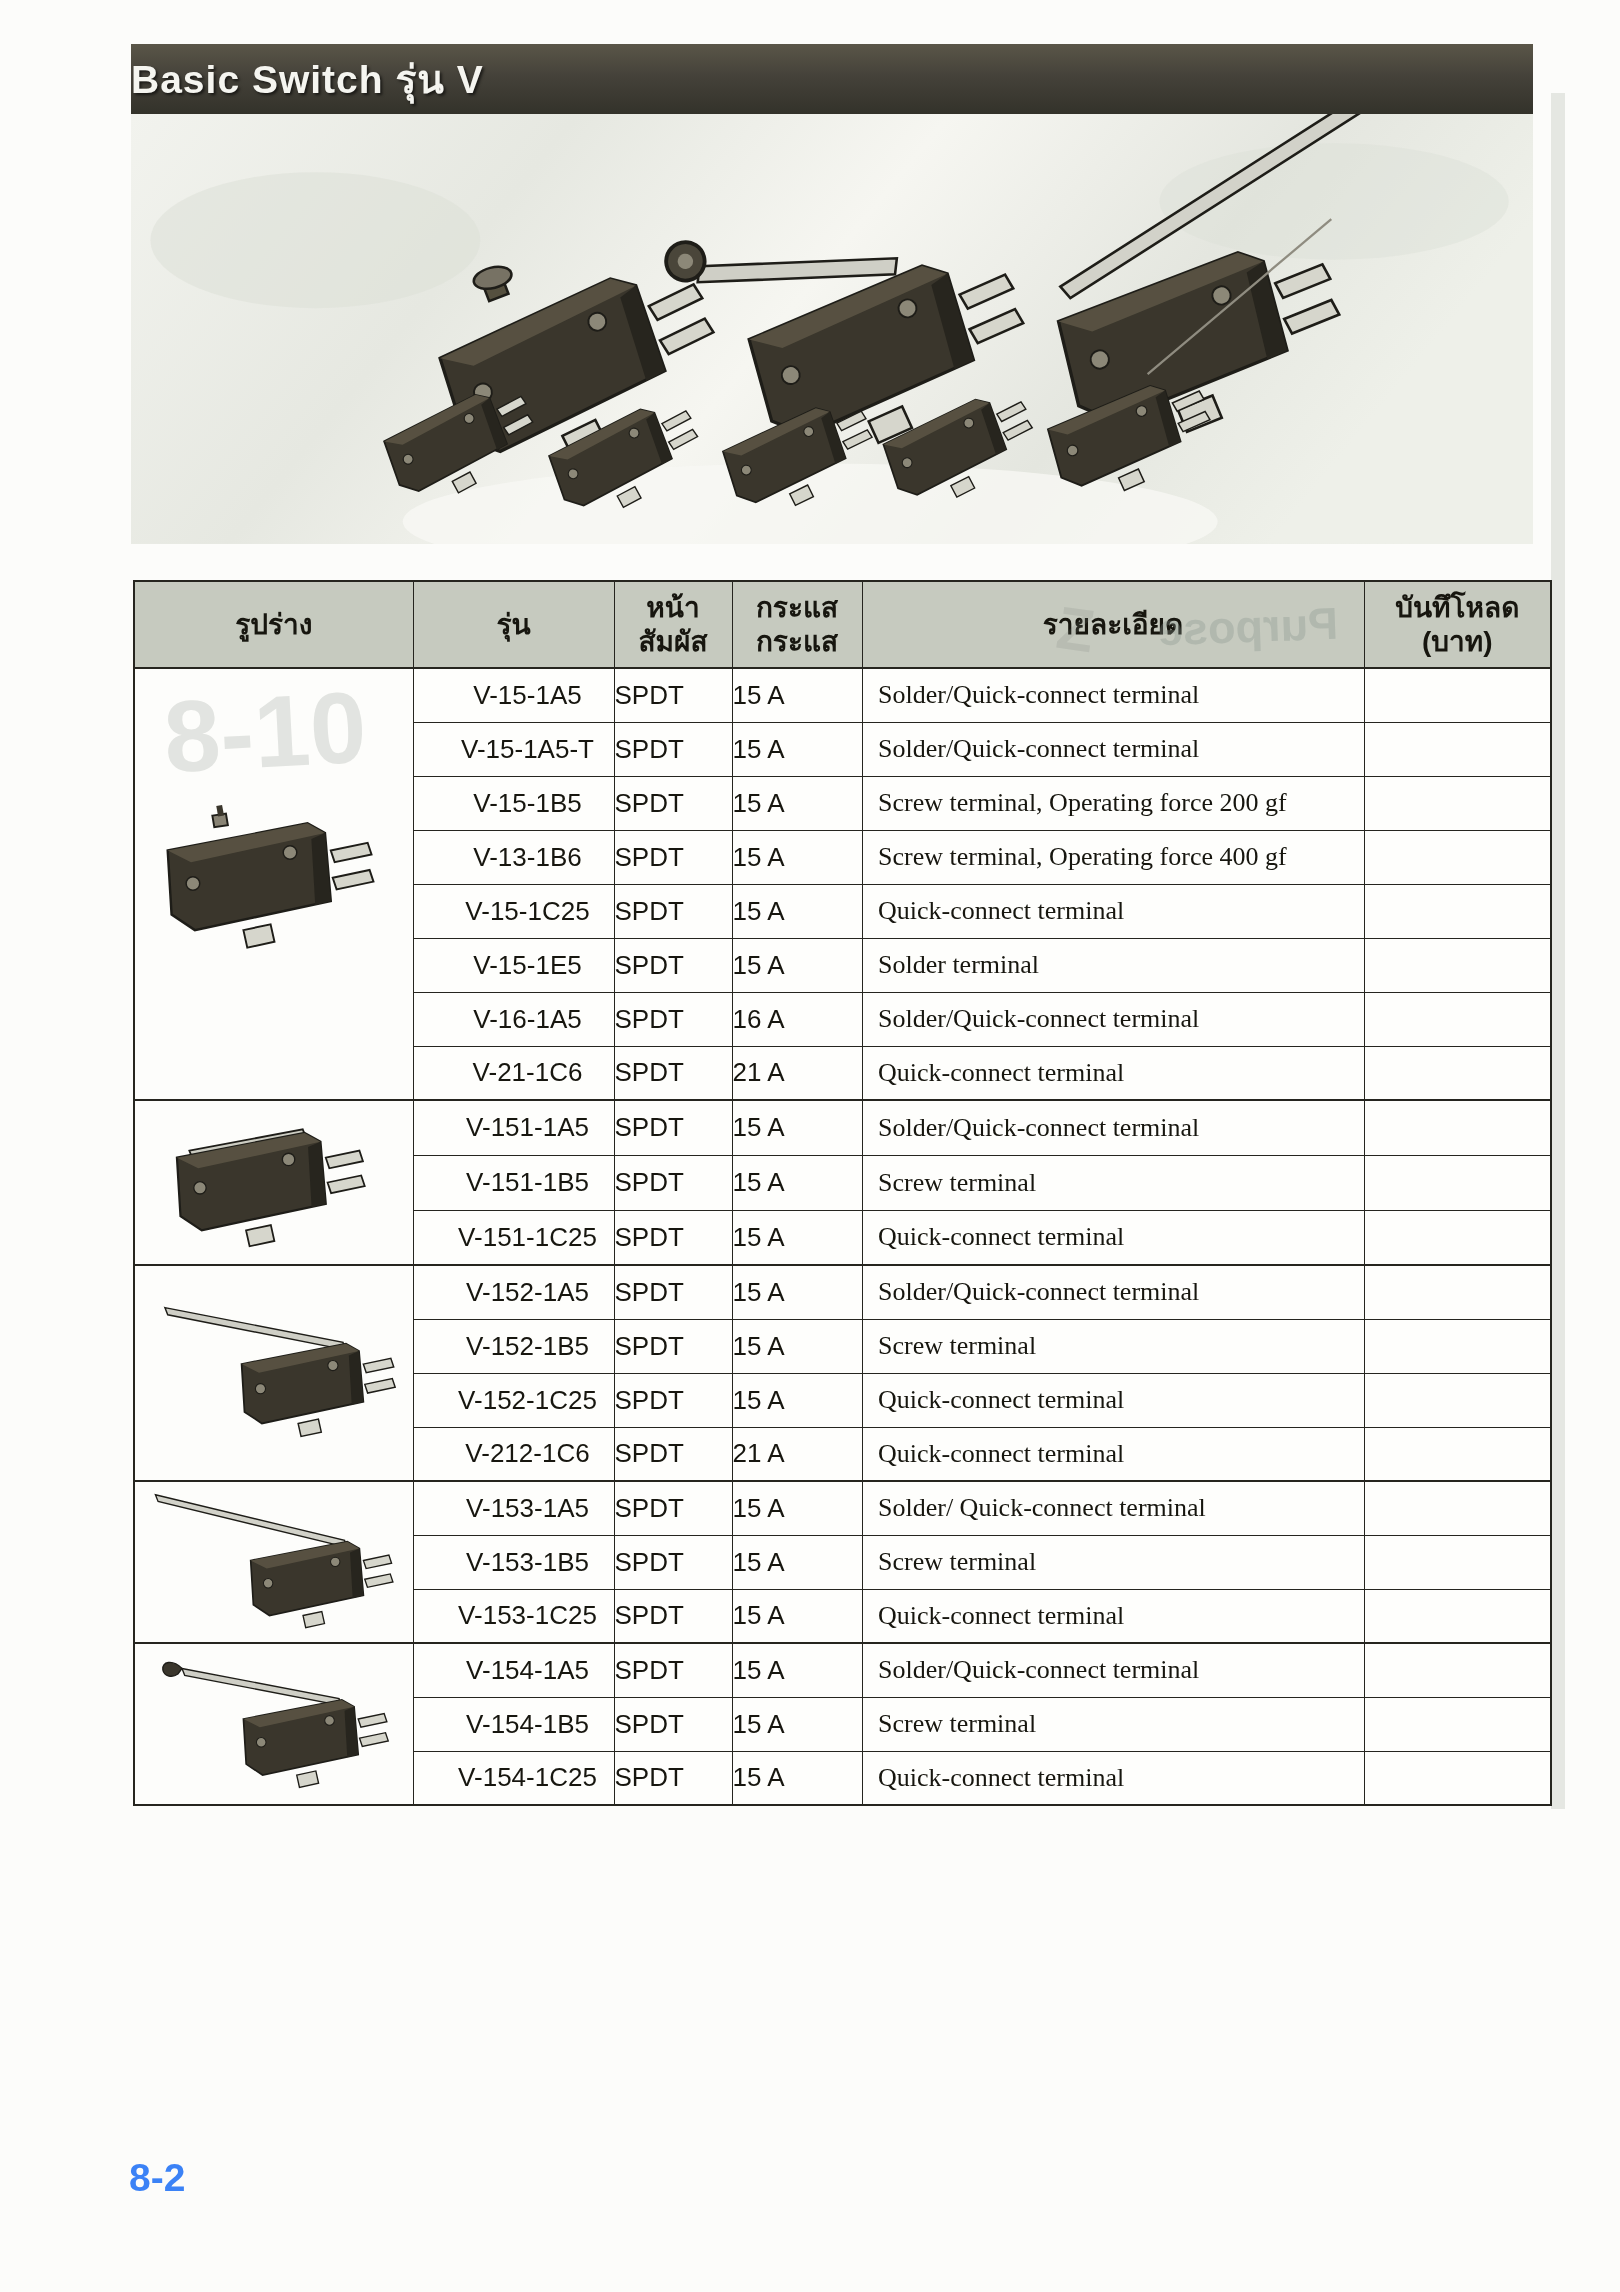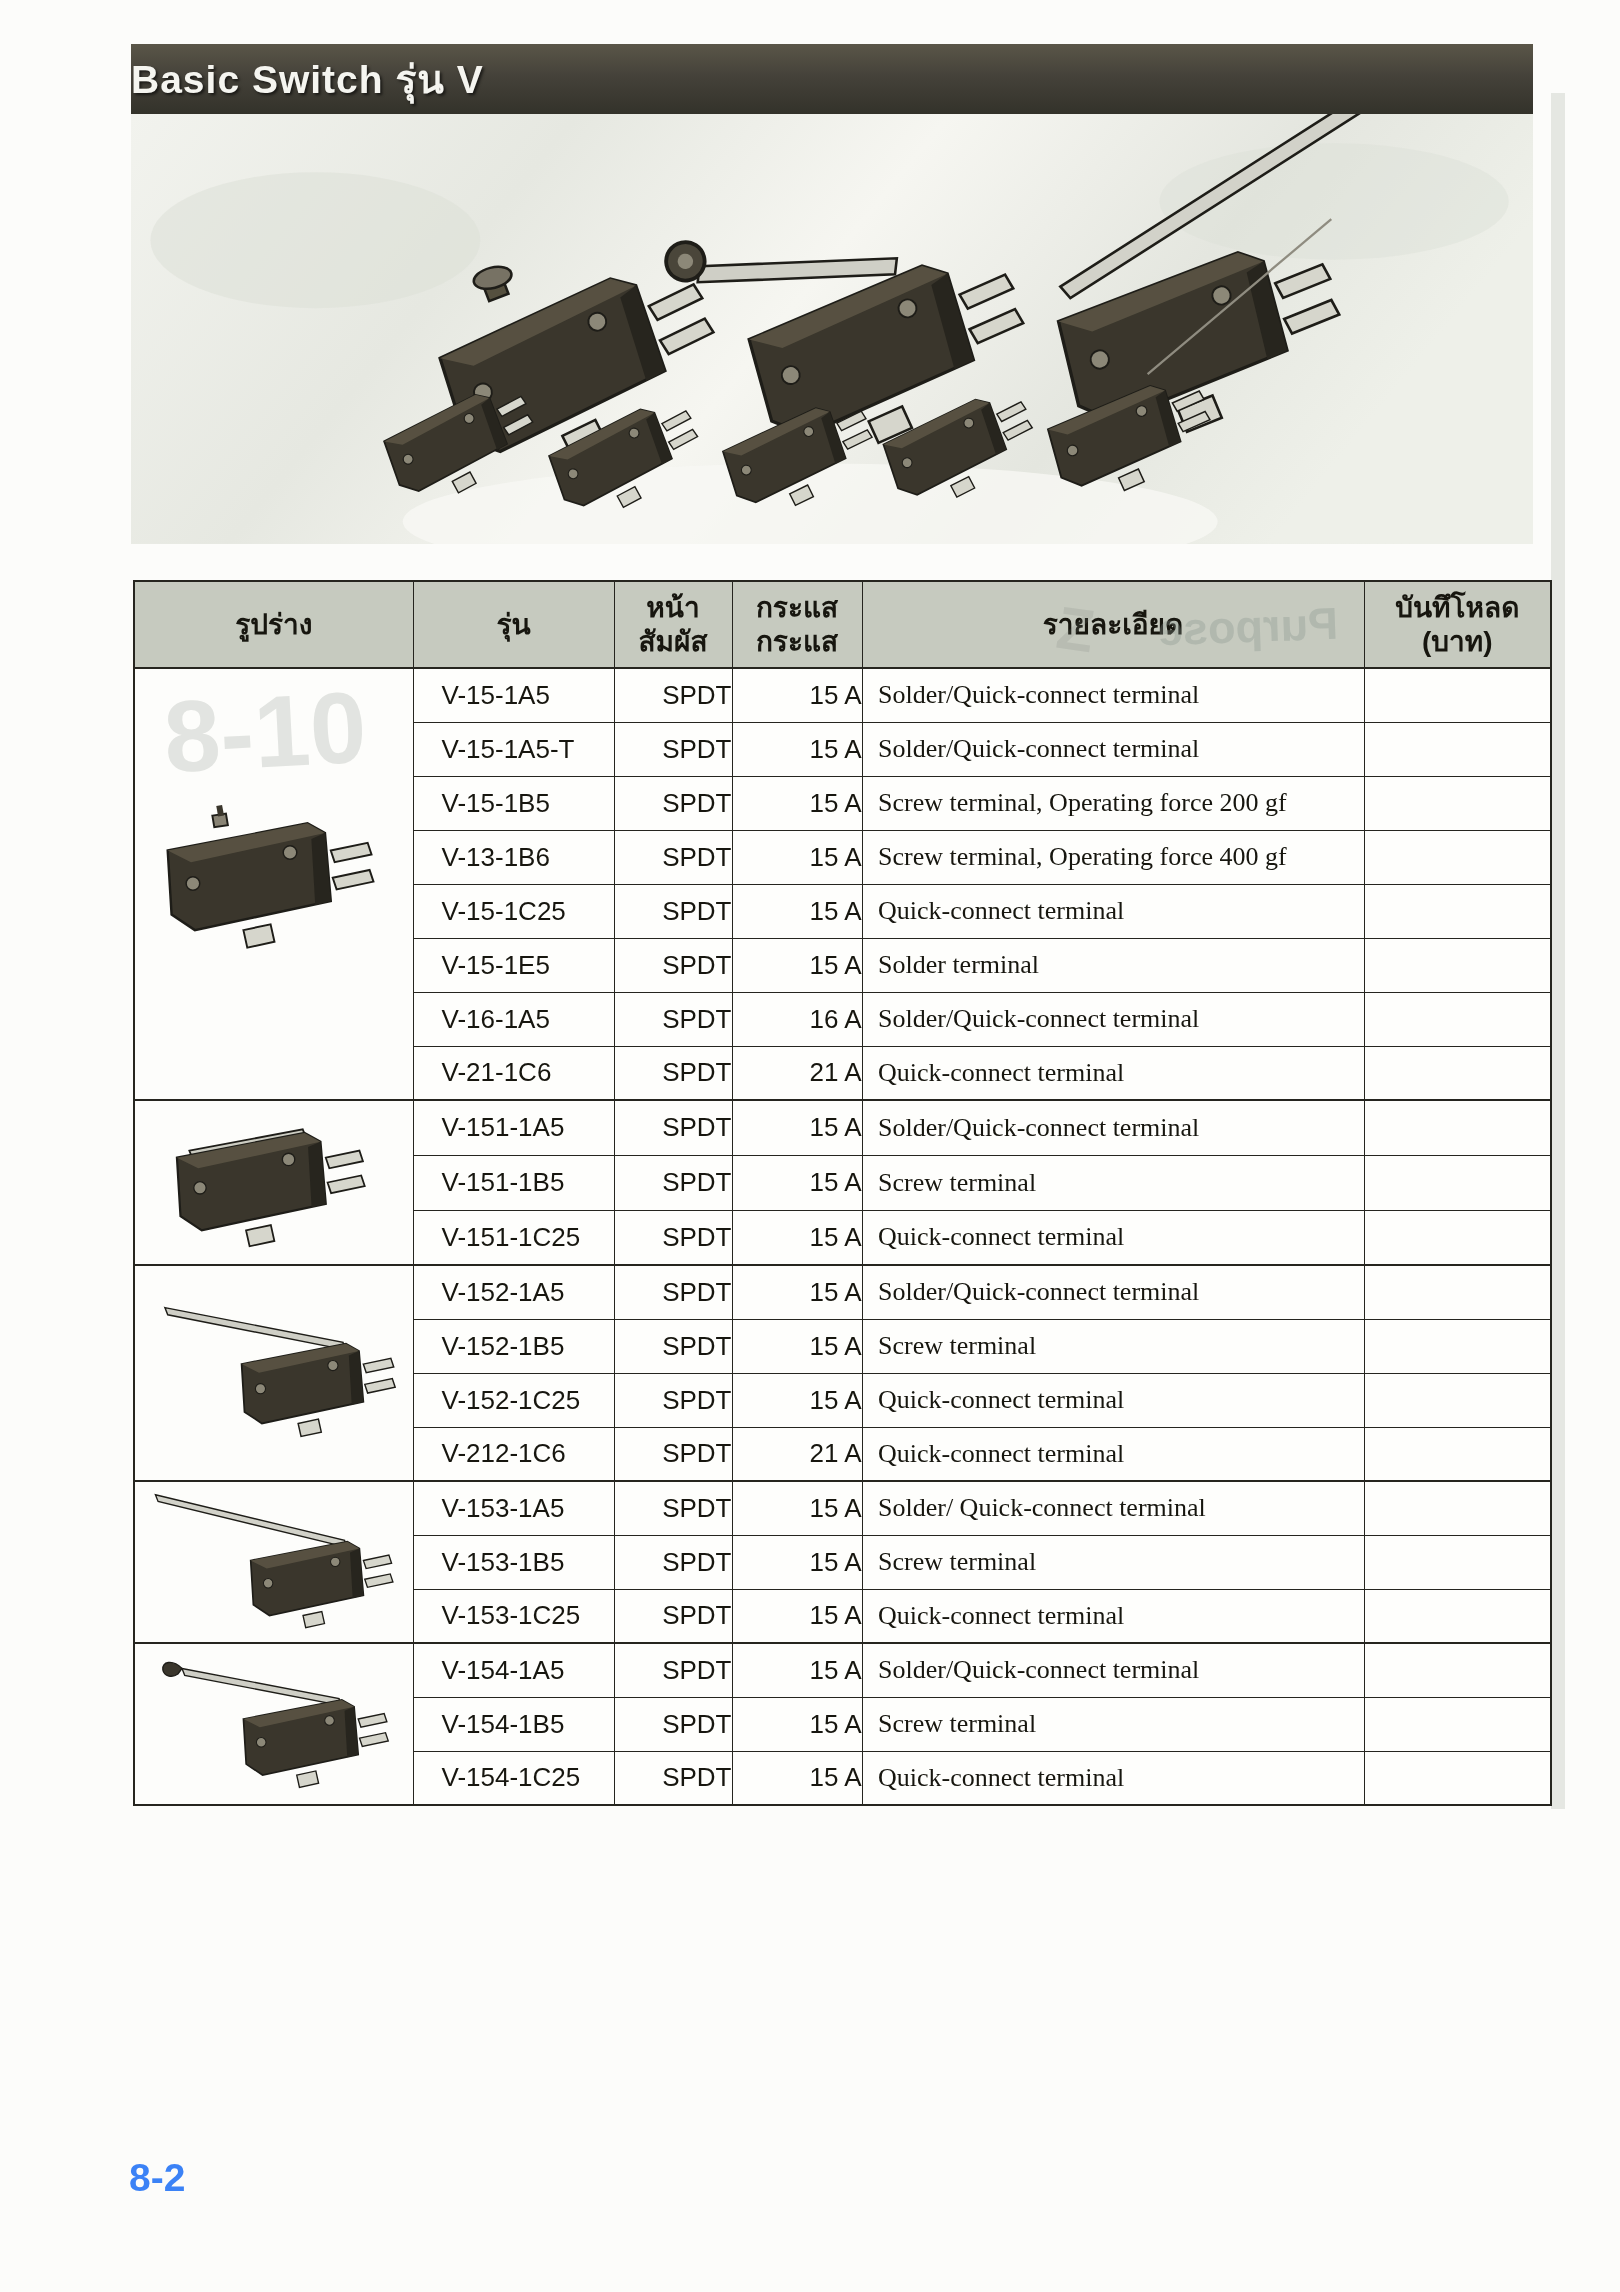--- a/index.html
+++ b/index.html
@@ -23,22 +23,22 @@
   .photo svg{display:block;}
 
   
   .cat-table{position:absolute;left:133px;top:580px;width:1418px;border-collapse:collapse;table-layout:fixed;
     border:2.9px solid #26251f;background:#fefefc;}
   .cat-table th,.cat-table td{border:1.9px solid #26251f;padding:0;overflow:hidden;}
   .cat-table tr{height:54px;}
   .cat-table tr.head-row{height:87px;margin-left:42px;}
   .head-row th{background:#c6cabf;font-weight:bold;font-size:28px;line-height:1.2;position:relative;}
   .hline{display:block;text-align:center;}
-  td.m{font-size:26px;text-align:left;padding-left:28px;vertical-align:middle;}
-  td.c{font-size:26px;text-align:right;vertical-align:middle;}
+  td.m{font-size:26px;text-align:center;padding-left:28px;vertical-align:middle;}
+  td.c{font-size:26px;text-align:left;vertical-align:middle;}
   td.d{font-size:26px;text-align:left;padding-left:15.5px;vertical-align:middle;font-family:Liberation Serif, serif;}
   td.p{background:#fefefc;}
   tr.group-start td{border-top:2.9px solid #26251f;}
   td.shape-cell{text-align:center;vertical-align:middle;position:relative;background:#fdfdfb;}
   td.shape-cell svg{display:inline-block;vertical-align:middle;}
 
   
   .ghost{position:absolute;color:rgba(140,150,142,.30);font-weight:bold;pointer-events:none;white-space:nowrap;}
   .ghost-shape{top:5.8px;left:29px;font-size:101px;transform:rotate(-3deg);color:rgba(148,156,148,.25);}
   .ghost-purpose{top:17.5px;right:25px;font-size:45px;transform:scaleX(-1) rotate(2deg);color:rgba(135,145,140,.32);}

